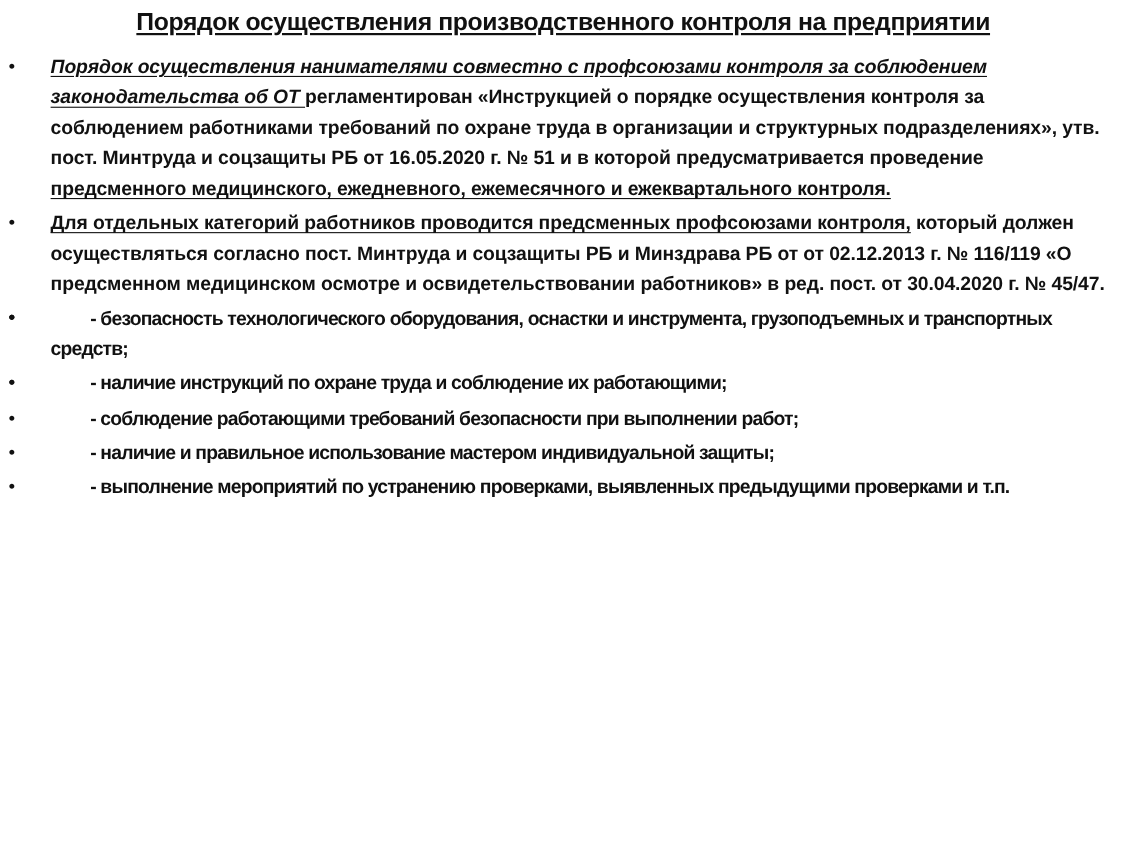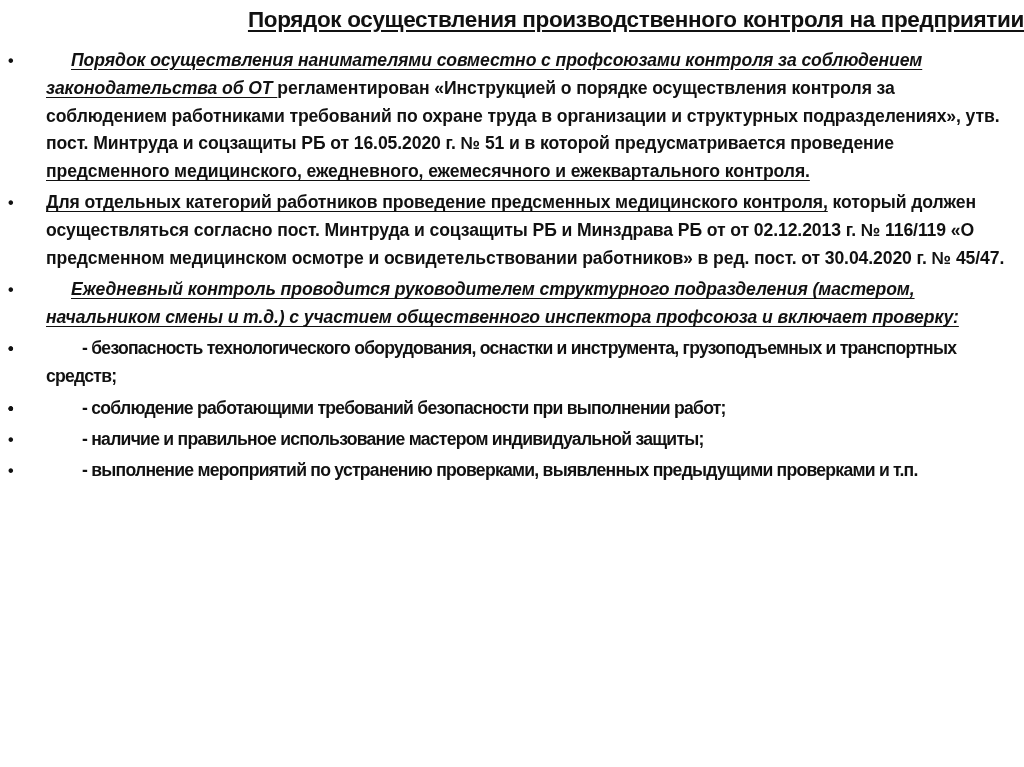--- a/index.html
+++ b/index.html
@@ -1,40 +1,40 @@
 <!DOCTYPE html>
 <html><head>
 <meta charset="utf-8">
 <style>
   html, body { margin: 0; padding: 0; background: #ffffff; }
   body { width: 1024px; height: 767px; overflow: hidden; position: relative;
          font-family: "Liberation Sans", "DejaVu Sans", sans-serif; color: #111111; }
   .slide { position: absolute; left: 0; top: 0; width: 1024px; height: 767px; }
-  .title { position: absolute; left: 0; right: 0; top: 5px; text-align: right;
+  .title { position: absolute; left: 0; right: 0; top: 5px; text-align: center;
            font-size: 22.5px; font-weight: bold; text-decoration: underline;
            text-underline-offset: 3px; letter-spacing: -0.35px; line-height: 30px; }
   .list { position: absolute; left: 0; top: 47px; width: 1024px; margin: 0; padding: 0; list-style: none; }
   .item { position: relative; padding-left: 46px; padding-right: 8px;
           font-size: 17.6px; font-weight: bold; line-height: 27.8px; margin-bottom: 3.5px;
           letter-spacing: -0.1px; }
   .bullet { position: absolute; left: 8px; top: 0; width: 20px; font-size: 16px; }
   .u { text-decoration: underline; text-underline-offset: 3px; }
-  .i { font-style: italic; margin-left: 25px; }
+  .i { font-style: italic; }
   .narrow { letter-spacing: -0.75px; font-size: 17.6px; margin-left: 36px; }
 </style>
 </head>
 <body>
 
 <div class="slide">
   <div class="title">Порядок осуществления производственного контроля на предприятии</div>
   <ul class="list" id="bullet-list">
       <li class="item"><span class="bullet">•</span><span class="u i">Порядок осуществления нанимателями совместно с профсоюзами контроля за соблюдением законодательства об ОТ </span><span>регламентирован «Инструкцией о порядке осуществления контроля за соблюдением работниками требований по охране труда в организации и структурных подразделениях», утв. пост. Минтруда и соцзащиты РБ от 16.05.2020 г. № 51 и в которой предусматривается проведение </span><span class="u">предсменного медицинского, ежедневного, ежемесячного и ежеквартального контроля.</span></li>
-      <li class="item"><span class="bullet">•</span><span class="u">Для отдельных категорий работников проведение предсменных медицинского контроля,</span><span> который должен осуществляться согласно пост. Минтруда и соцзащиты РБ и Минздрава РБ от от 02.12.2013 г. № 116/119 «О предсменном  медицинском осмотре и освидетельствовании работников» в ред. пост. от 30.04.2020 г. № 45/47.</span></li>
-      <li class="item"><span class="bullet">•</span><span class="u i">Ежедневный контроль проводится руководителем структурного подразделения (мастером, начальником смены и т.д.) с участием  общественного инспектора профсоюза и включает проверку:</span></li>
+      <li class="item"><span class="bullet">•</span><span class="u">Для отдельных категорий работников проводится предсменных профсоюзами контроля,</span><span> который должен осуществляться согласно пост. Минтруда и соцзащиты РБ и Минздрава РБ от от 02.12.2013 г. № 116/119 «О предсменном  медицинском осмотре и освидетельствовании работников» в ред. пост. от 30.04.2020 г. № 45/47.</span></li>
+      <li class="item"><span class="bullet">•</span></li>
       <li class="item"><span class="bullet">•</span></li>
       <li class="item"><span class="bullet">•</span><span class="narrow">- безопасность технологического оборудования, оснастки и инструмента, грузоподъемных и транспортных средств;</span></li>
       <li class="item"><span class="bullet">•</span></li>
-      <li class="item"><span class="bullet">•</span></li>
+      <li class="item"><span class="bullet">•</span><span class="narrow">- наличие инструкций по охране труда и соблюдение их работающими;</span></li>
       <li class="item"><span class="bullet">•</span><span class="narrow">- соблюдение работающими требований безопасности при выполнении работ;</span></li>
       <li class="item"><span class="bullet">•</span><span class="narrow">- наличие и правильное использование мастером индивидуальной защиты;</span></li>
       <li class="item"><span class="bullet">•</span><span class="narrow">- выполнение мероприятий по устранению проверками, выявленных предыдущими проверками и т.п.</span></li>
     </ul>
 </div>
 
 </body></html>

